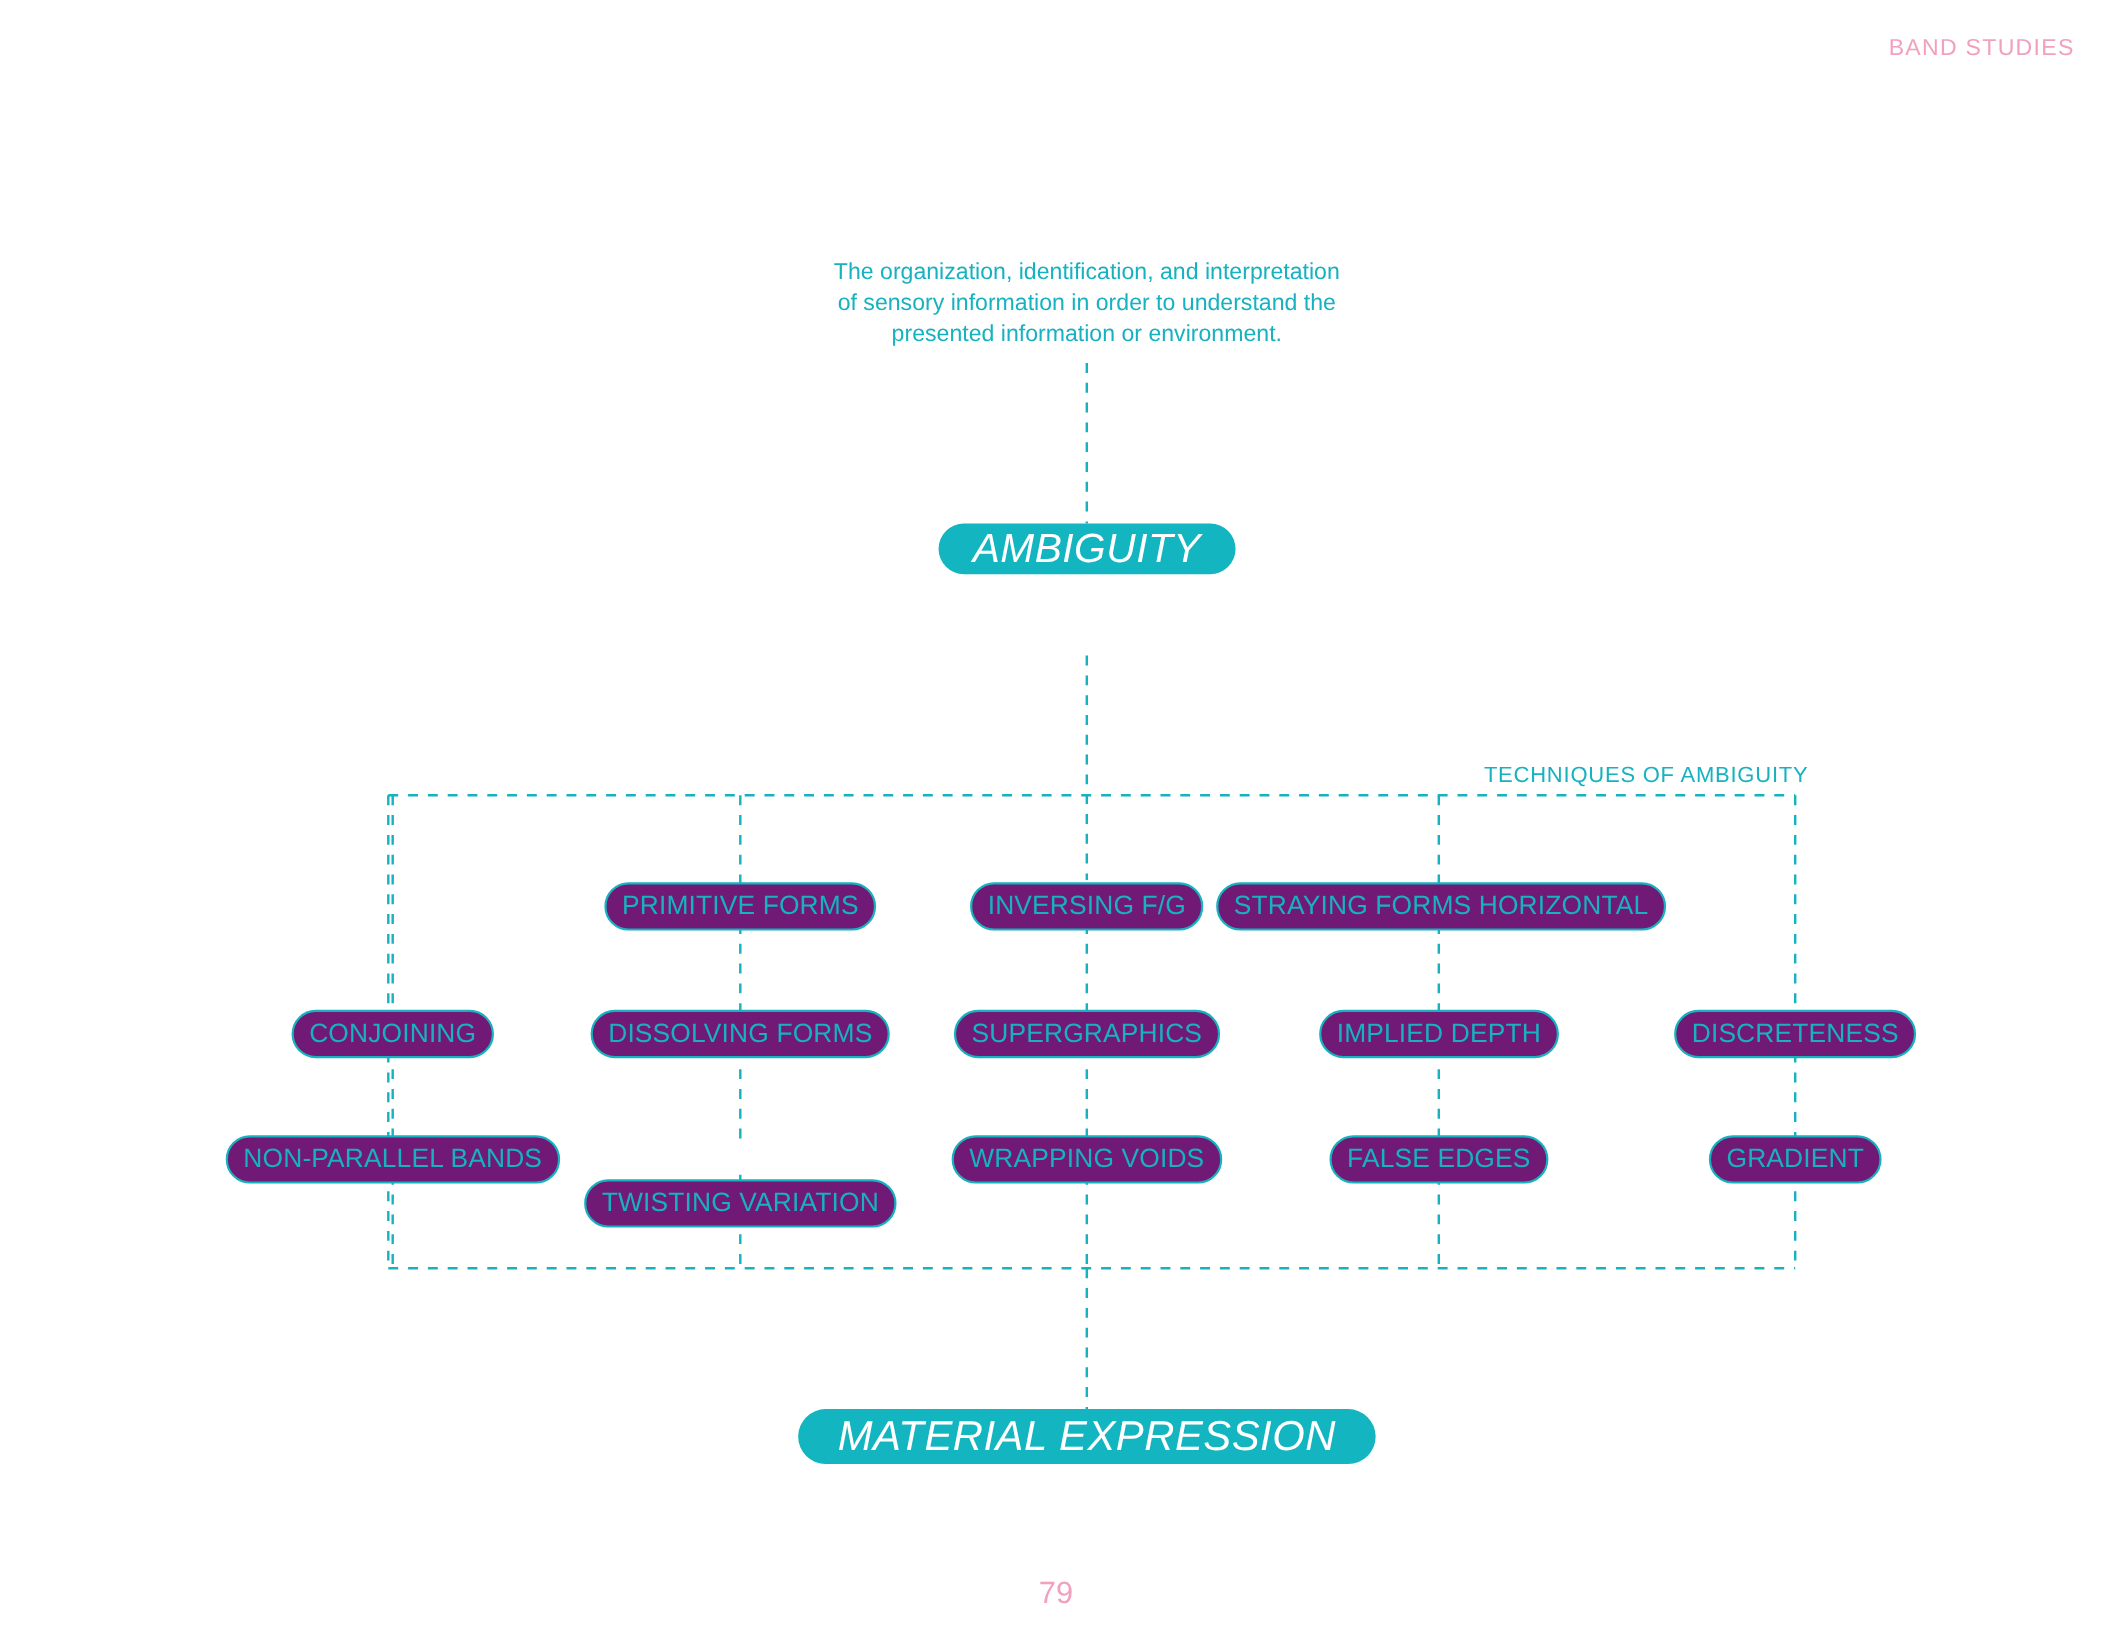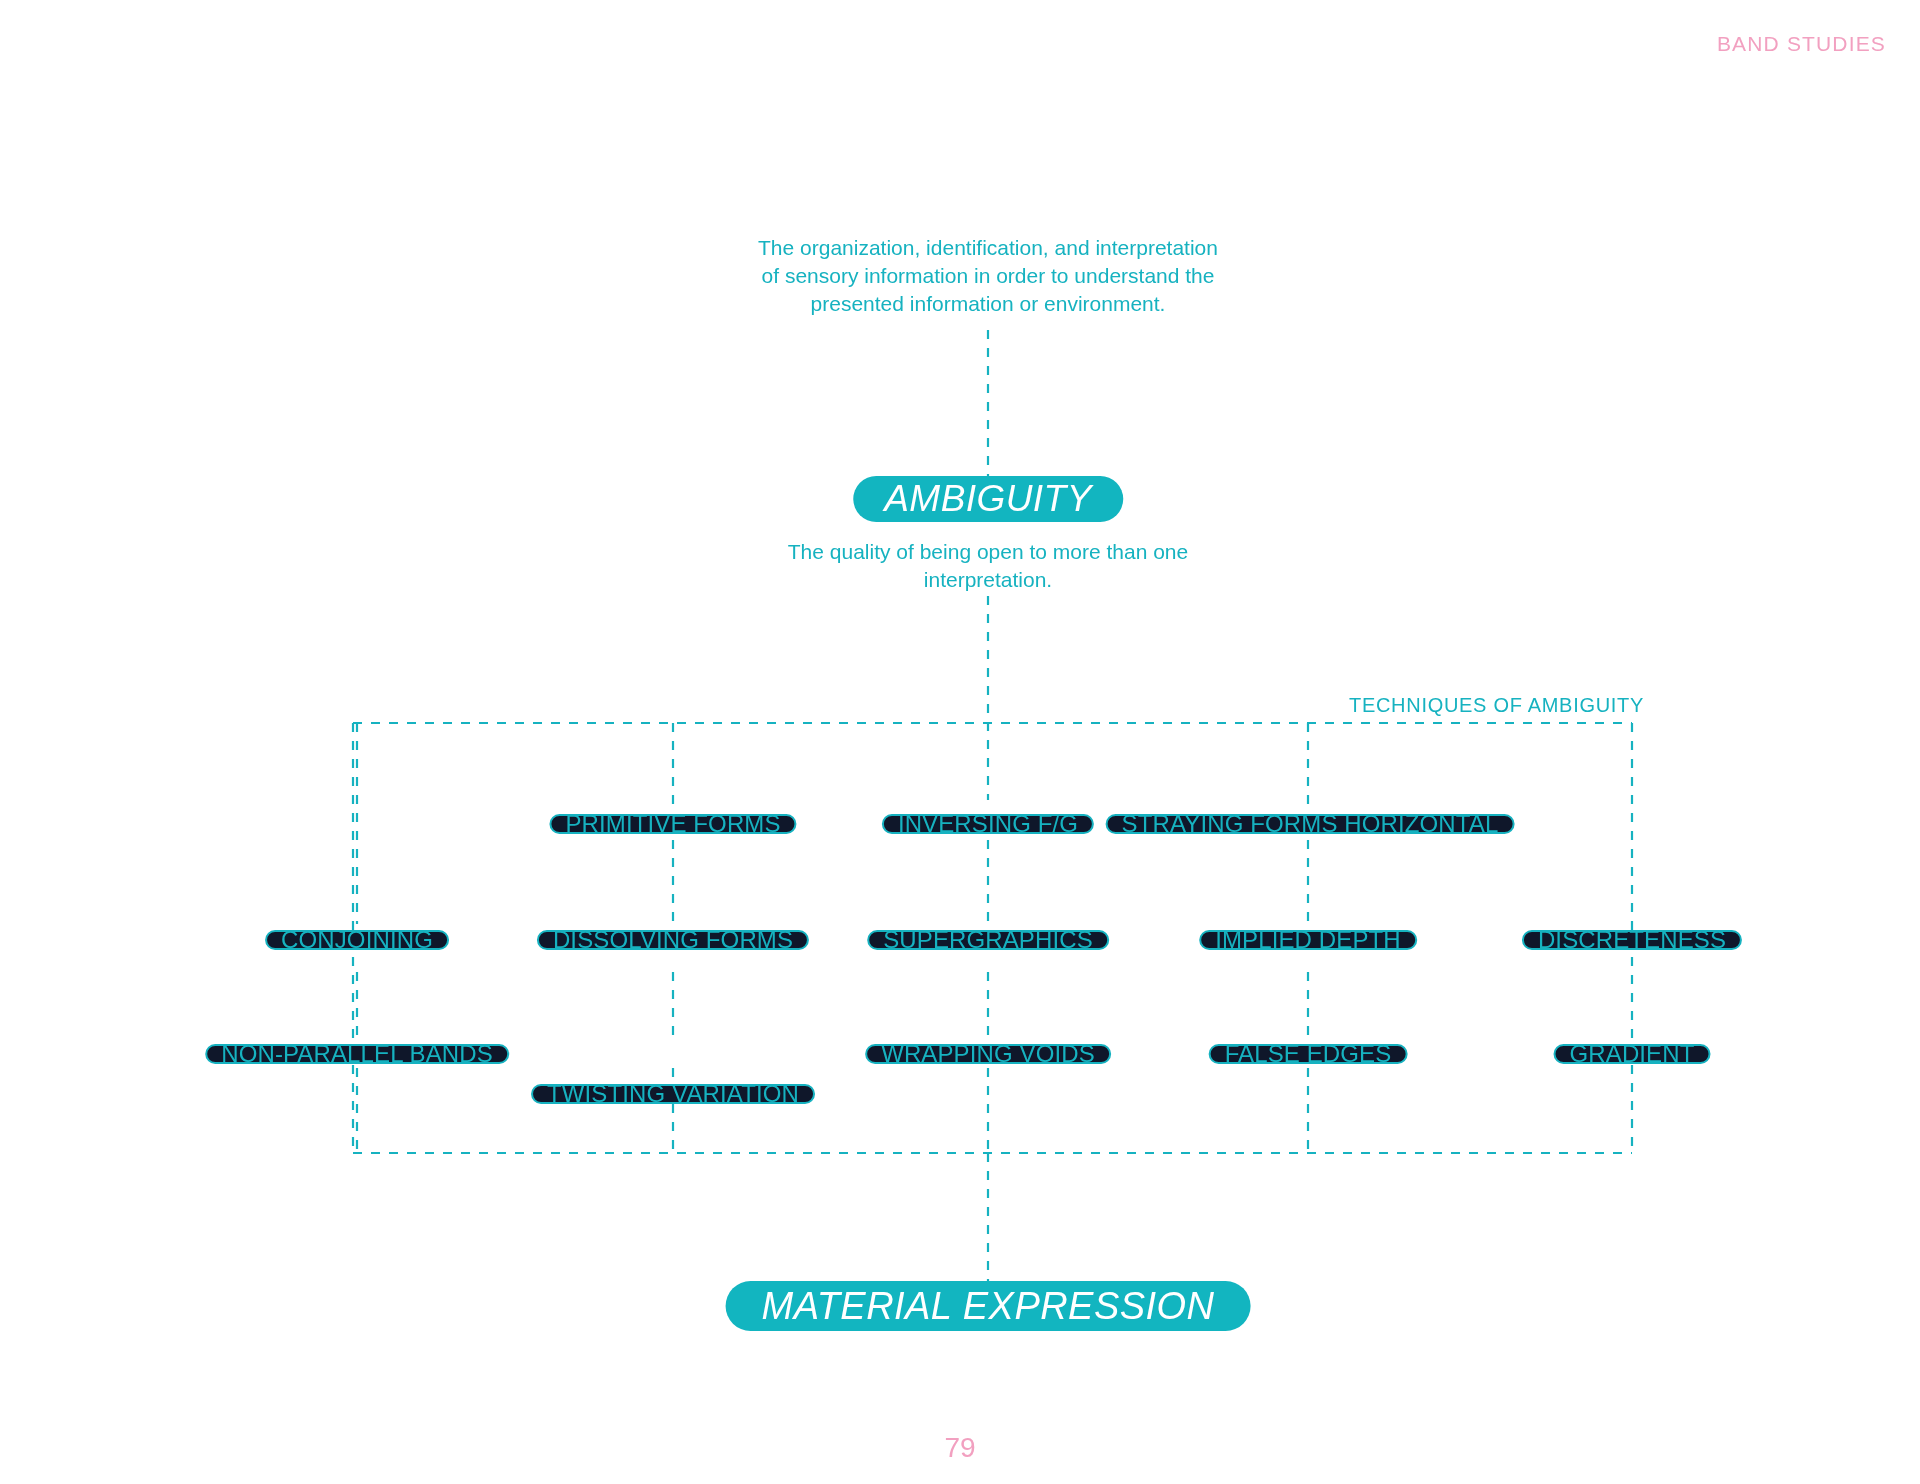--- a/index.html
+++ b/index.html
@@ -111,23 +111,23 @@
     top: 694px;
   }
 
   
   .pill {
     position: absolute;
     transform: translate(-50%, -50%);
     border: 2.2px solid #16b2c0;
     border-radius: 999px;
     color: #16b2c0;
-    background: #0f172a;
+    background: #701a75;
     font-size: 24px;
-    height: 20px;
+    height: 44px;
     line-height: 1;
     padding: 0 14px;
     display: flex;
     align-items: center;
     justify-content: center;
     white-space: nowrap;
     letter-spacing: 0.005em;
     box-sizing: border-box;
   }
 </style>
@@ -170,22 +170,20 @@
 
       <line x1="988" y1="1153" x2="988" y2="1281"></line>
     </g>
   </svg>
 
   <div class="node-desc" id="desc-perception">The organization, identification, and interpretation
 of sensory information in order to understand the
 presented information or environment.</div>
 
   <div class="node-primary" id="node-ambiguity">AMBIGUITY</div>
-  <div class="node-desc" id="desc-ambiguity">The quality of being open to more than one
-interpretation.</div>
 
   <div class="group-label" id="label-techniques">TECHNIQUES OF AMBIGUITY</div>
 
   <div class="pill" style="left:673px; top:824px;">PRIMITIVE FORMS</div>
   <div class="pill" style="left:988px; top:824px;">INVERSING F/G</div>
   <div class="pill" style="left:1310px; top:824px;">STRAYING FORMS HORIZONTAL</div>
 
   <div class="pill" style="left:357px; top:940px;">CONJOINING</div>
   <div class="pill" style="left:673px; top:940px;">DISSOLVING FORMS</div>
   <div class="pill" style="left:988px; top:940px;">SUPERGRAPHICS</div>

